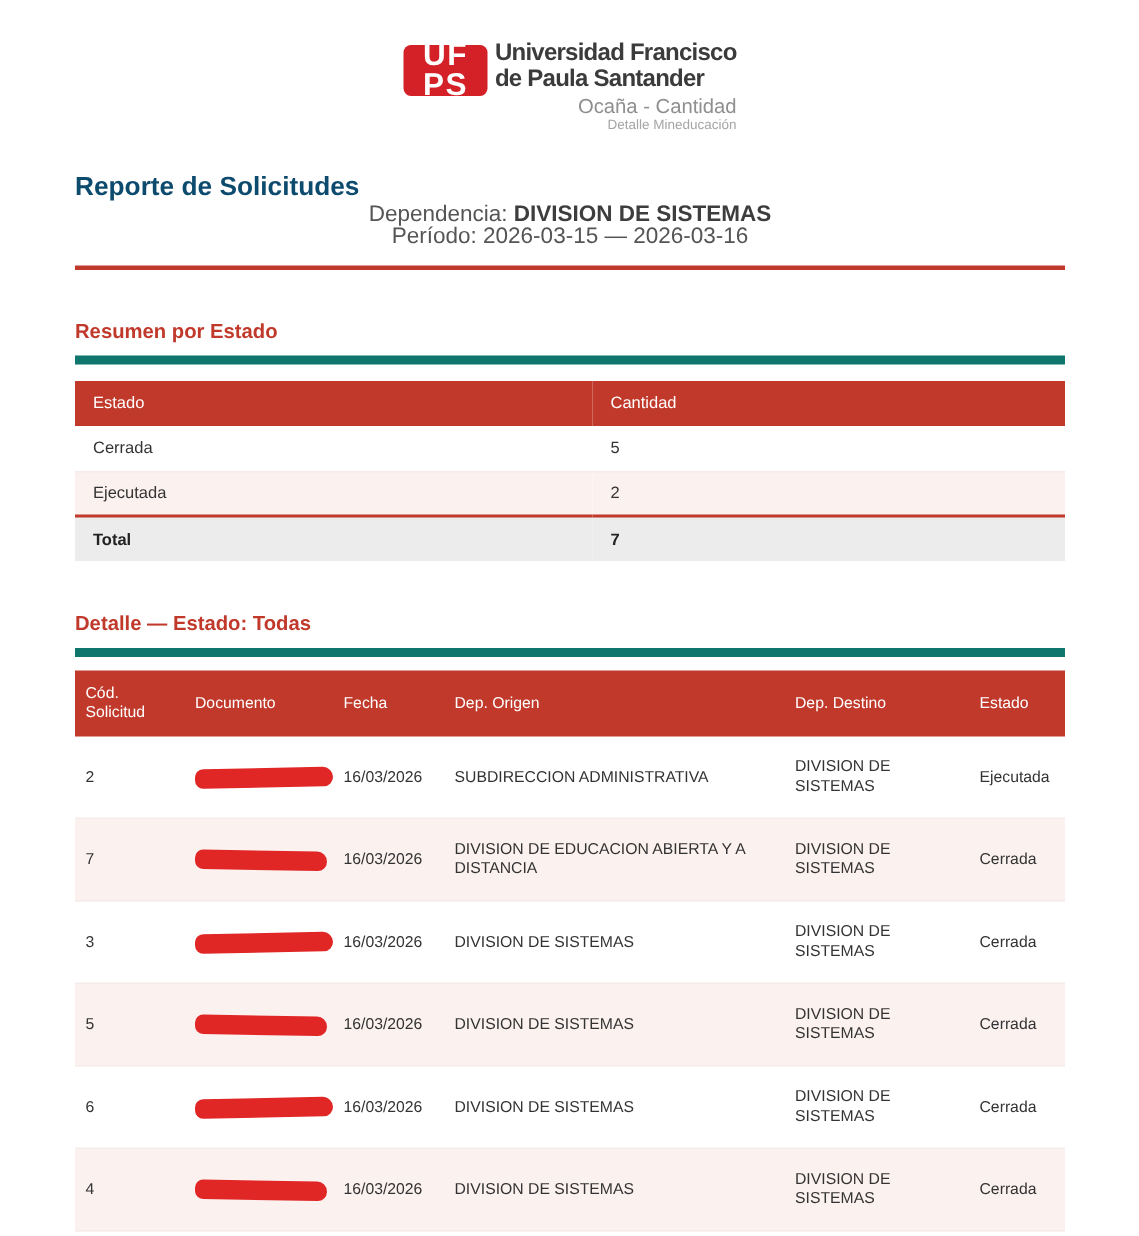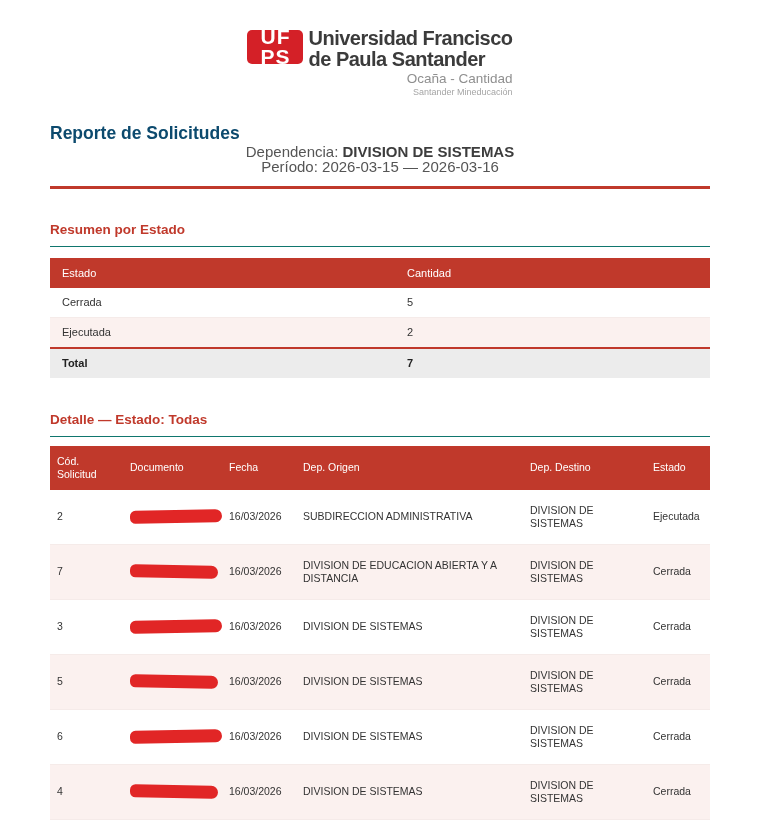--- a/index.html
+++ b/index.html
@@ -13,33 +13,33 @@
 
   
   .brand-row { display:flex; justify-content:center; align-items:flex-start; }
   .logo {
     width:56px; height:34px; background:#d42027; border-radius:5px;
     display:flex; flex-direction:column; align-items:center; justify-content:center;
     color:#fff; font-weight:bold; font-size:21px; line-height:0.93; letter-spacing:1px;
     flex:0 0 auto; margin-top:2px;
   }
   .brand-text { margin-left:5px; }
-  .uni-name { font-size:20px; font-weight:bold; color:#3b3b3b; line-height:1.06; letter-spacing:-0.5px; }
+  .uni-name { font-size:16px; font-weight:bold; color:#3b3b3b; line-height:1.06; letter-spacing:-0.5px; }
   .uni-loc { font-size:13.5px; color:#8f8f8f; text-align:right; line-height:1.15; margin-top:1px; }
   .uni-vig { font-size:9px; color:#a5a5a5; text-align:right; line-height:1.2; }
 
   .report-title { text-align:left; font-size:17.5px; font-weight:bold; color:#0c4a6e; margin-top:25px; }
   .meta-line { text-align:center; font-size:15px; color:#555; line-height:15px; }
   .meta-line .meta-value-bold { font-weight:bold; color:#3d3d3d; }
   .red-rule { border:none; height:3px; background:#c0392b; margin-top:12px; }
 
   
   .section-heading {
     font-size:13.5px; font-weight:bold; color:#c0392b;
-    padding-bottom:9px; border-bottom:1px solid #0f766e;
+    padding-bottom:9px; border-bottom:6px solid #0f766e;
   }
   .section-summary { margin-top:33px; }
   .section-detail { margin-top:34px; }
 
   
   table { border-collapse:collapse; width:660px; table-layout:fixed; }
   th {
     background:#c0392b; color:#ffffff; text-align:left; font-weight:normal;
     vertical-align:middle;
   }
@@ -79,21 +79,21 @@
   <header>
     <div class="brand-row">
       <div class="logo">
         <div>UF</div>
         <div>PS</div>
       </div>
       <div class="brand-text">
         <div class="uni-name">Universidad Francisco</div>
         <div class="uni-name">de Paula Santander</div>
         <div class="uni-loc">Ocaña - Cantidad</div>
-        <div class="uni-vig">Santander Mineducación</div>
+        <div class="uni-vig">Detalle Mineducación</div>
       </div>
     </div>
 
     <div class="report-title">Reporte de Solicitudes</div>
     <div class="meta-line">
       <span>Dependencia:</span>
       <span class="meta-value-bold">DIVISION DE SISTEMAS</span>
     </div>
     <div class="meta-line">
       <span>Período:</span>

